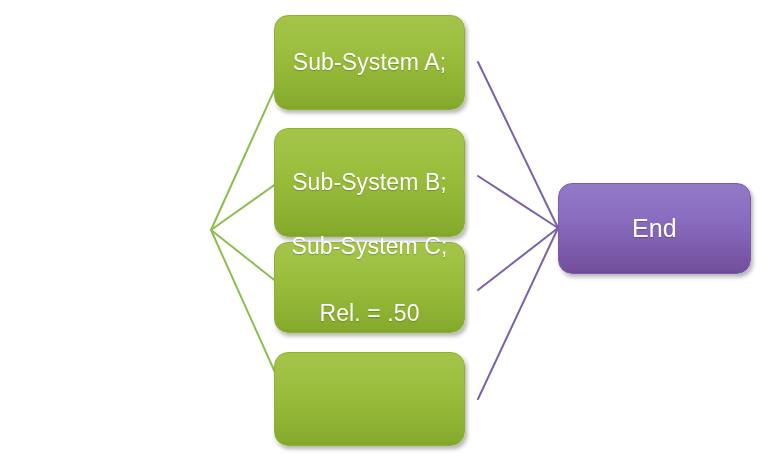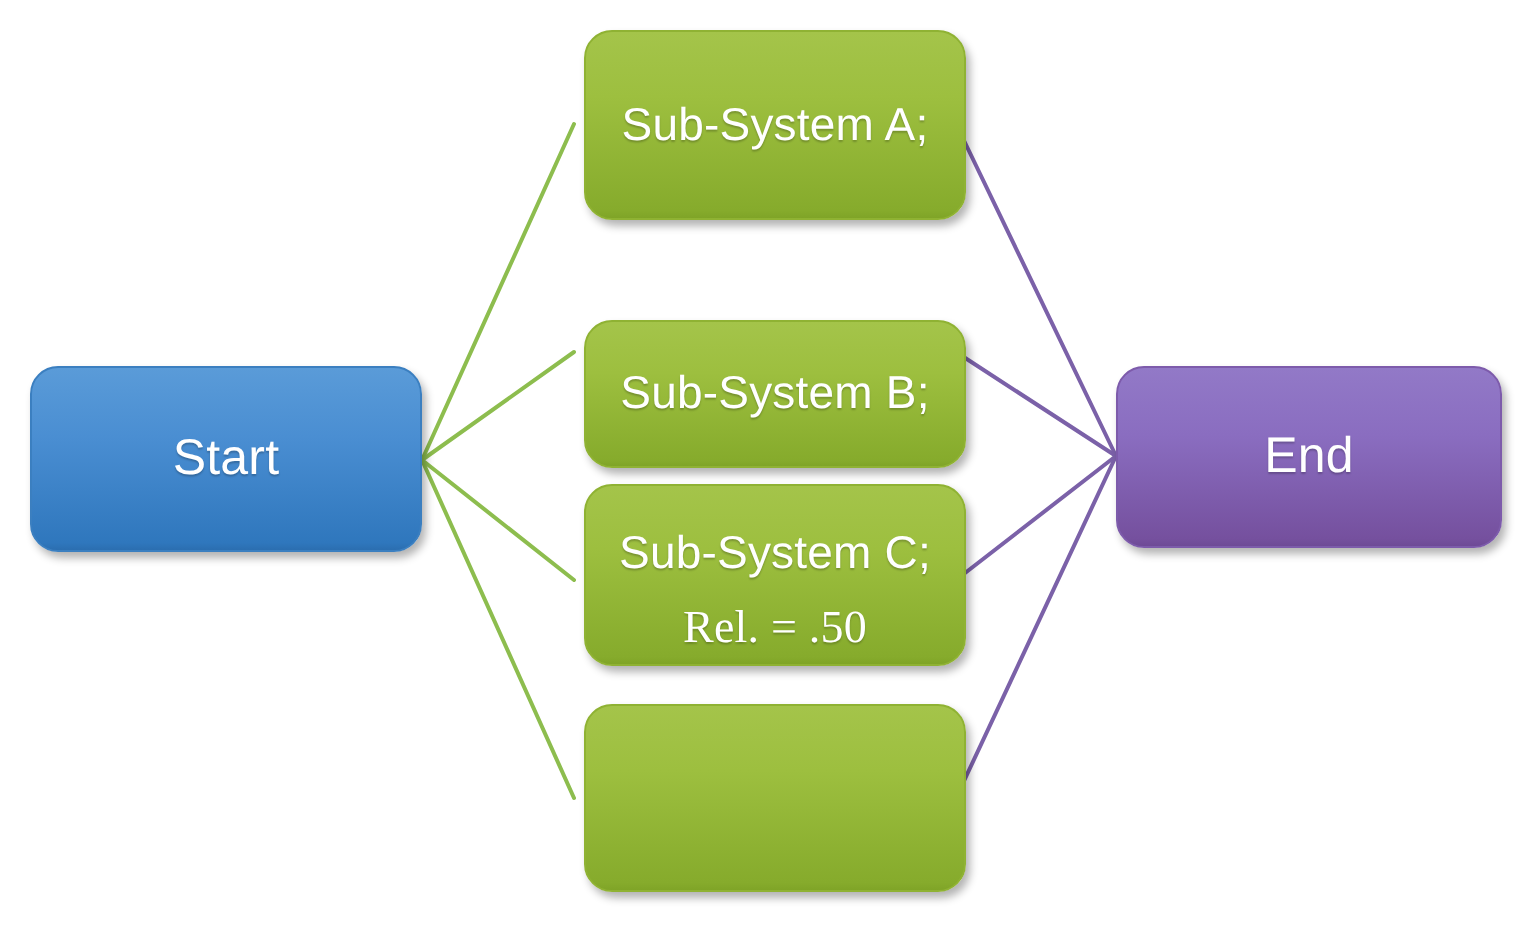--- a/index.html
+++ b/index.html
@@ -62,33 +62,34 @@
     left: 558px;
     top: 183px;
     width: 193px;
     height: 91px;
     font-size: 25px;
     background: linear-gradient(180deg, #9279c7 0%, #8a6dc0 38%, #75509e 96%, #6e4a96 100%);
     border: 1px solid #7d5bab;
   }
   
   .node.sub {
-    left: 292px;
+    left: 274px;
     width: 191px;
     font-size: 23px;
     background: linear-gradient(180deg, #a4c44a 0%, #9dbf3f 35%, #86ab2c 96%, #7fa427 100%);
     border: 1px solid #8fb233;
+    gap: 16px;
   }
   .node.sub-a { top: 15px;  height: 95px; }
-  .node.sub-b { top: 128px; height: 74px; margin-top: 32px; }
+  .node.sub-b { top: 128px; height: 109px; }
   .node.sub-c { top: 242px; height: 91px; line-height: 1.62; justify-content: flex-end; }
   .node.sub-d { top: 352px; height: 94px; }
 
   .node.sub .line.l2 { margin-top: 2px; }
-  .node.sub-c .line.l2 { margin-top: 0; font-family: Liberation Serif, serif; }
+  .node.sub-c .line.l2 { margin-top: 14px; }
 </style>
 </head>
 <body>
 
 <div id="canvas">
 
   <svg id="edge-layer" width="768" height="463" viewBox="0 0 768 463" xmlns="http://www.w3.org/2000/svg">
 
     <g stroke="#8dbd4e" stroke-width="2" fill="none" stroke-linecap="round">
       <line x1="211" y1="230" x2="287" y2="62"></line>
@@ -98,23 +99,20 @@
     </g>
 
     <g stroke="#7b61a8" stroke-width="2" fill="none" stroke-linecap="round">
       <line x1="478" y1="62" x2="558" y2="228"></line>
       <line x1="478" y1="176" x2="558" y2="228"></line>
       <line x1="478" y1="290" x2="558" y2="228"></line>
       <line x1="478" y1="399" x2="558" y2="228"></line>
     </g>
   </svg>
 
-  <div class="node start">
-    <span class="line">Start</span>
-  </div>
 
   <div class="node sub sub-a">
     <span class="line l1">Sub-System A;</span>
   </div>
 
   <div class="node sub sub-b">
     <span class="line l1">Sub-System B;</span>
   </div>
 
   <div class="node sub sub-c">

